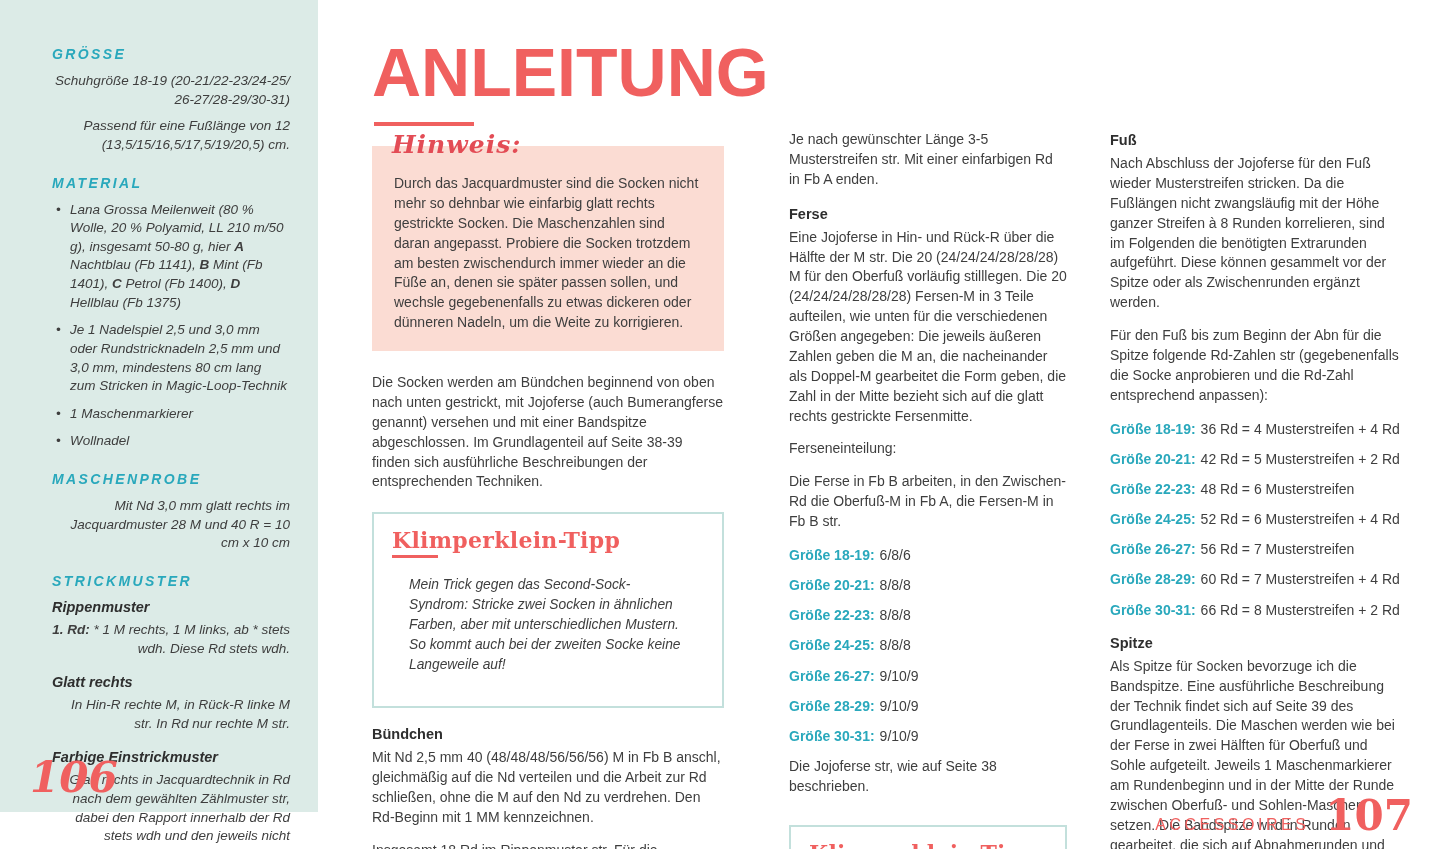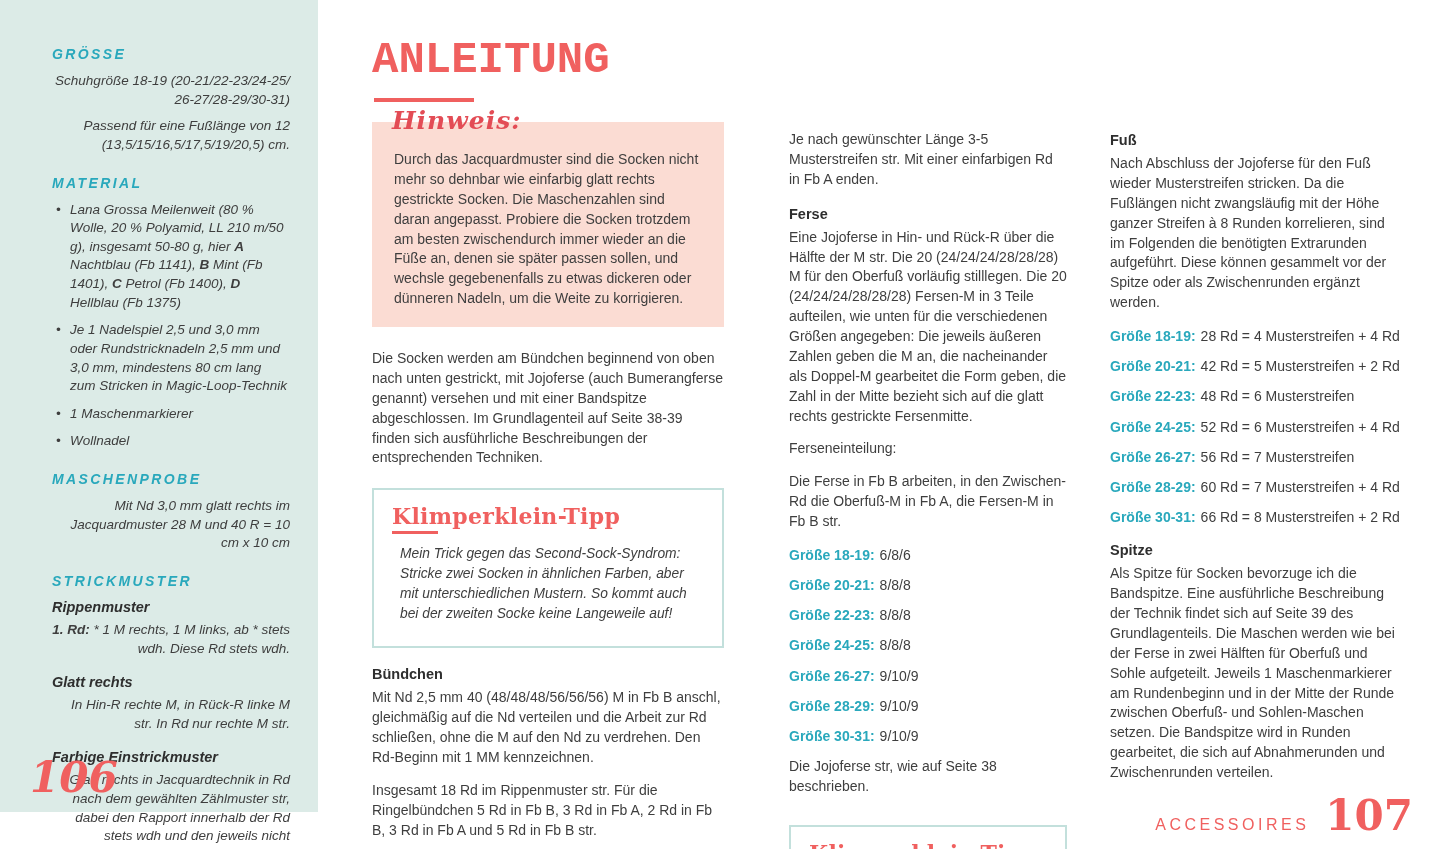--- a/index.html
+++ b/index.html
@@ -39,23 +39,23 @@
 
   .page-num{
     font-family:"DejaVu Serif",serif;font-weight:700;
     color:var(--coral,#f0605f);font-size:42px;line-height:1;
   }
   .page-num-left{position:absolute;left:30px;bottom:13px;}
 
   
   .col2{position:absolute;left:372px;top:38px;width:352px;}
   .main-title{
-    font-family:Liberation Mono, monospace;font-weight:700;
+    font-family:Liberation Sans, sans-serif;font-weight:700;
     color:var(--coral,#f0605f);
-    font-size:44px;line-height:1;letter-spacing:0px;margin:0;
+    font-size:68px;line-height:1;letter-spacing:0px;margin:0;
     white-space:nowrap;
   }
   .title-rule{width:100px;height:4px;background:var(--coral,#f0605f);margin:16px 0 0 2px;}
 
   .hinweis-box{
     position:relative;margin-top:20px;
     background:var(--pink_bg,#fbdcd3);
     padding:28px 20px 18px 22px;
   }
   .hinweis-label{
@@ -73,21 +73,21 @@
     background:#ffffff;
     padding:14px 24px 14px 18px;
     margin:20px 0 18px 0;
   }
   .tip-title{
     font-family:"DejaVu Serif",serif;font-weight:700;
     color:var(--coral,#f0605f);font-size:22px;line-height:1.1;
     margin:0;letter-spacing:0.3px;
   }
   .tip-underline{width:46px;height:3px;background:var(--coral,#f0605f);margin:3px 0 10px 0;}
-  .tip-text{font-style:italic;font-size:13.8px;line-height:1.45;margin:8px;}
+  .tip-text{font-style:italic;font-size:13.8px;line-height:1.45;margin:17px;}
 
   
   .col3{position:absolute;left:789px;top:130px;width:278px;}
   .col4{position:absolute;left:1110px;top:128px;width:290px;}
 
   .size-row{font-size:14px;line-height:1.3;margin:0 0 12px 0;}
   .size-label{color:var(--teal,#29a8bc);font-weight:700;margin-right:5px;}
   .size-list{margin:14px 0 4px 0;}
 
   .footer-right{
@@ -186,23 +186,24 @@
 
   <div class="tip-box" style="margin-top:28px;">
     <h3 class="tip-title">Klimperklein-Tipp</h3>
 
   </div>
 </section>
 
 <section class="col4">
   <h4 class="sub-head first">Fuß</h4>
   <p class="body-text">Nach Abschluss der Jojoferse für den Fuß wieder Musterstreifen stricken. Da die Fußlängen nicht zwangsläufig mit der Höhe ganzer Streifen à 8 Runden korrelieren, sind im Folgenden die benötigten Extrarunden aufgeführt. Diese können gesammelt vor der Spitze oder als Zwischenrunden ergänzt werden.</p>
+  <p class="body-text">Für den Fuß bis zum Beginn der Abn für die Spitze folgende Rd-Zahlen str (gegebenenfalls die Socke anprobieren und die Rd-Zahl entsprechend anpassen):</p>
 
   <div class="size-list">
-    <div class="size-row"><span class="size-label">Größe 18-19:</span><span class="size-value">28 Rd = 4 Musterstreifen + 4 Rd</span></div>
+    <div class="size-row"><span class="size-label">Größe 18-19:</span><span class="size-value">36 Rd = 4 Musterstreifen + 4 Rd</span></div>
     <div class="size-row"><span class="size-label">Größe 20-21:</span><span class="size-value">42 Rd = 5 Musterstreifen + 2 Rd</span></div>
     <div class="size-row"><span class="size-label">Größe 22-23:</span><span class="size-value">48 Rd = 6 Musterstreifen</span></div>
     <div class="size-row"><span class="size-label">Größe 24-25:</span><span class="size-value">52 Rd = 6 Musterstreifen + 4 Rd</span></div>
     <div class="size-row"><span class="size-label">Größe 26-27:</span><span class="size-value">56 Rd = 7 Musterstreifen</span></div>
     <div class="size-row"><span class="size-label">Größe 28-29:</span><span class="size-value">60 Rd = 7 Musterstreifen + 4 Rd</span></div>
     <div class="size-row"><span class="size-label">Größe 30-31:</span><span class="size-value">66 Rd = 8 Musterstreifen + 2 Rd</span></div>
   </div>
 
   <h4 class="sub-head">Spitze</h4>
   <p class="body-text">Als Spitze für Socken bevorzuge ich die Bandspitze. Eine ausführliche Beschreibung der Technik findet sich auf Seite 39 des Grundlagenteils. Die Maschen werden wie bei der Ferse in zwei Hälften für Oberfuß und Sohle aufgeteilt. Jeweils 1 Maschenmarkierer am Rundenbeginn und in der Mitte der Runde zwischen Oberfuß- und Sohlen-Maschen setzen. Die Bandspitze wird in Runden gearbeitet, die sich auf Abnahmerunden und Zwischenrunden verteilen.</p>

